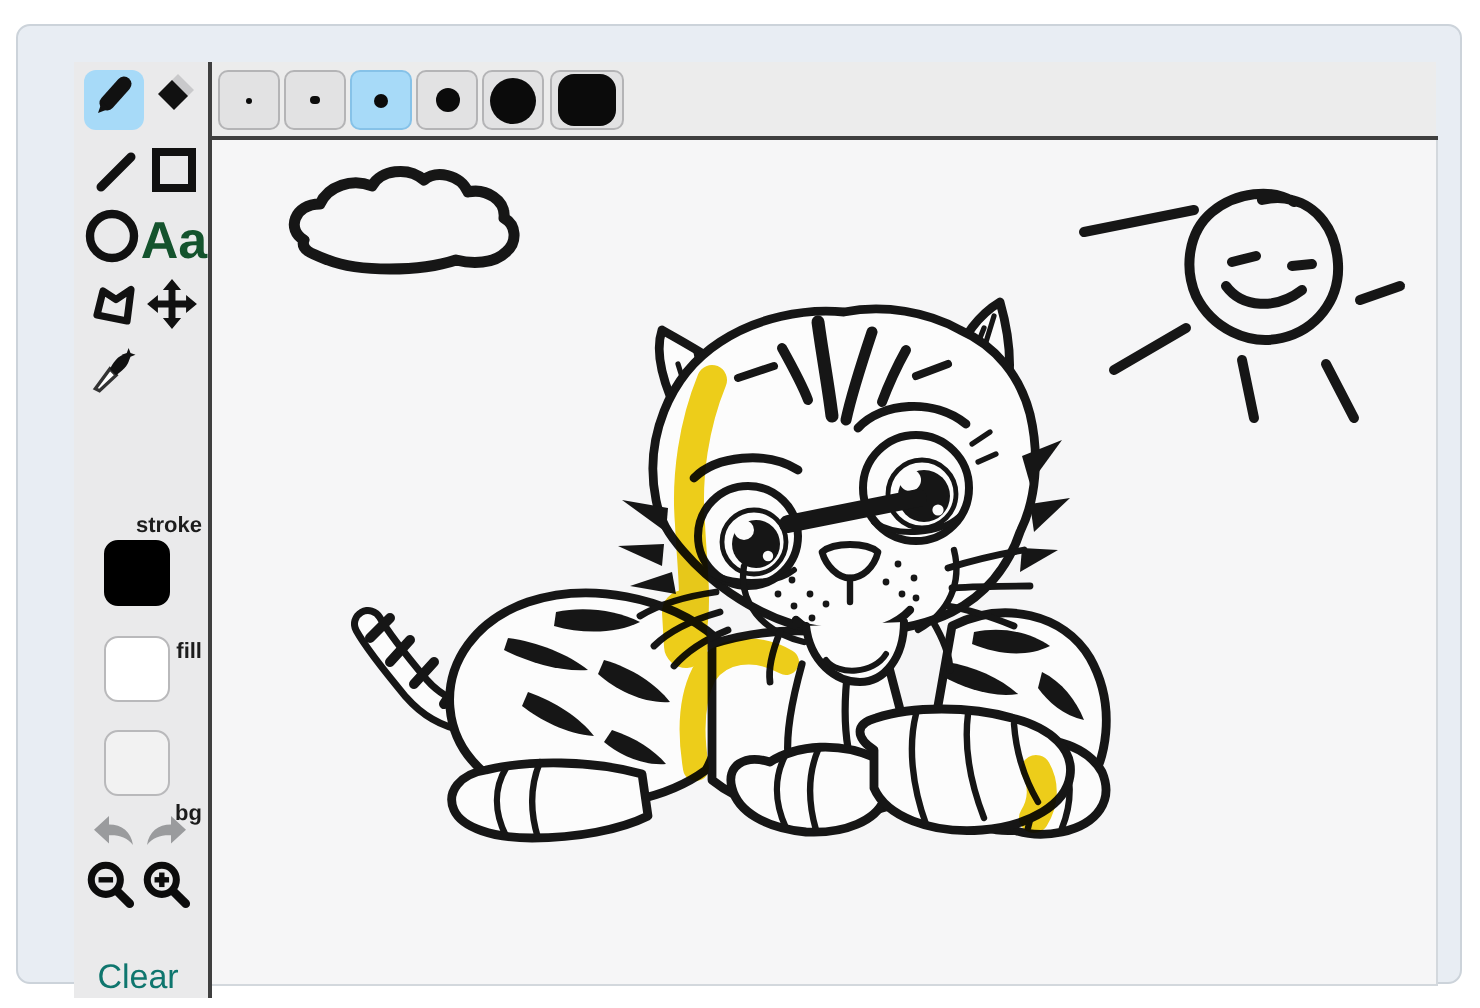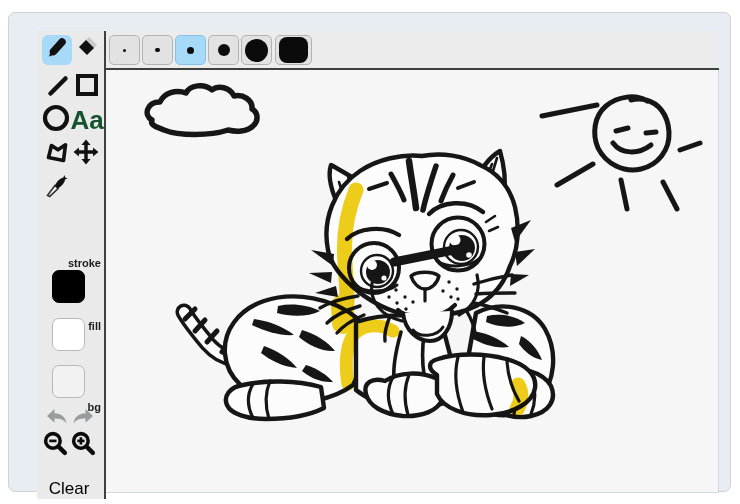--- a/index.html
+++ b/index.html
@@ -30,21 +30,21 @@
   .tbtn{position:absolute;width:30px;height:30px;display:flex;align-items:center;justify-content:center;
         border-radius:6px;}
   .tbtn.sel{background:#a7daf8;}
   .aa{font-size:26px;font-weight:700;color:#14532d;letter-spacing:0px;}
   
   .swlabel{position:absolute;left:0;width:64px;text-align:right;font-size:11px;font-weight:700;color:#1c1c1c;}
   .swatch{position:absolute;left:15px;width:33px;height:33px;border-radius:7px;border:1.5px solid #b9b9bb;}
   .sw-stroke{background:#000000;border-color:#000000;}
   .sw-fill{background:#ffffff;}
   .sw-bg{background:#f2f2f2;}
-  .clear{position:absolute;left:0;top:448px;width:64px;text-align:center;font-size:17px;color:#000000;}
+  .clear{position:absolute;left:0;top:448px;width:64px;text-align:center;font-size:17px;color:#0f766e;}
   .iconbtn{position:absolute;display:flex;align-items:center;justify-content:center;}
 </style>
 </head>
 <body>
 
 <div id="stage">
   <div class="window">
 
     <div class="toolpanel">
 

